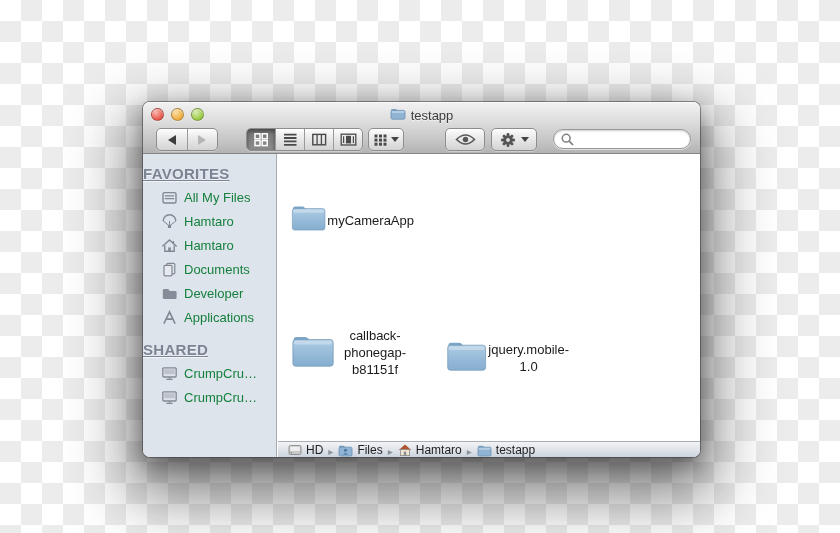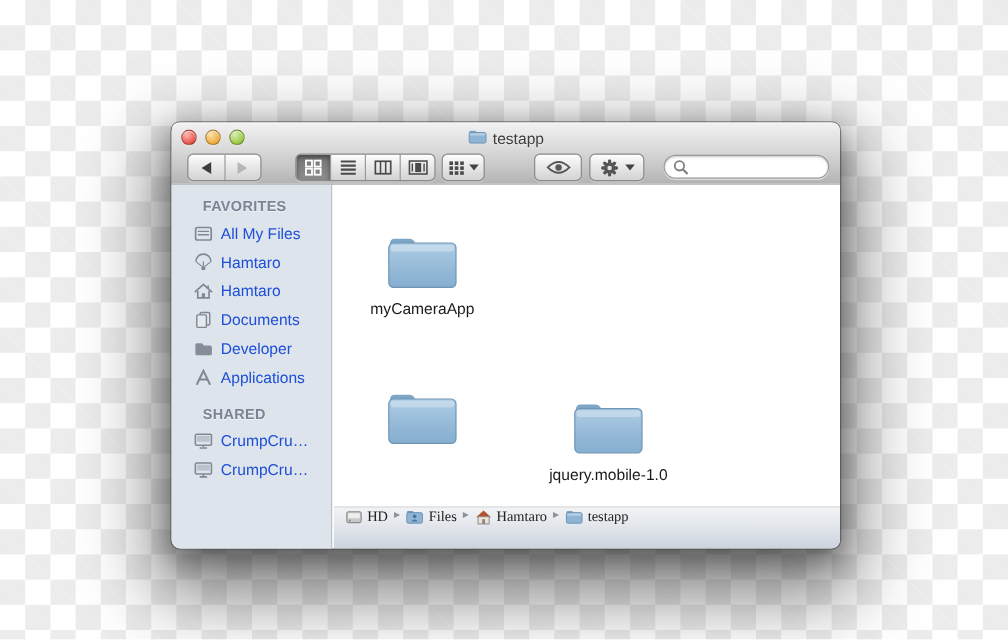--- a/index.html
+++ b/index.html
@@ -77,39 +77,39 @@
   }
   .search input{ border:none; outline:none; background:transparent; flex:1; min-width:0;
                  font-size:12px; font-family:inherit; color:#333; margin-left:4px; }
 
   
   .sidebar{
     position:absolute; left:0; top:52px; bottom:0; width:134px;
     background:#dee4ec; border-right:1px solid #a6abb2;
     border-radius:0 0 0 7px; padding-top:11px; overflow:hidden;
   }
-  .side-header{ font-size:12px; font-weight:bold; color:#7b8493;
-    letter-spacing:.3px; padding-left:26px; margin-bottom:3px;
-    text-shadow:0 1px 0 rgba(255,255,255,.6); }
+  .side-header{ font-size:15px; font-weight:bold; color:#7b8493;
+    letter-spacing:.3px; padding-left:0; margin-bottom:3px;
+    text-shadow:0 1px 0 rgba(255,255,255,.6);text-decoration:underline; }
   .side-item{ height:24px; display:flex; align-items:center; padding-left:17px; cursor:default; }
   .side-item .ic{ width:18px; height:17px; display:flex; align-items:center; justify-content:center; }
-  .side-item .lbl{ margin-left:6px; font-size:13px; color:#1d4ed8; white-space:nowrap; }
+  .side-item .lbl{ margin-left:6px; font-size:13px; color:#15803d; white-space:nowrap; }
   .side-gap{ height:12px; }
 
   
   .main{ position:absolute; left:135px; top:52px; width:422px; height:280px; background:#fff; overflow:hidden; }
-  .fitem{ position:absolute; width:124px; display:flex; flex-direction:column; align-items:center; }
+  .fitem{ position:absolute; width:124px; display:flex; flex-direction:row; align-items:center; }
   .fitem .flabel{ margin-top:6px; font-size:13px; line-height:17px; color:#1b1b1b; text-align:center; }
 
   
   .pathbar{
-    position:absolute; left:135px; right:0; bottom:0; height:35px;
+    position:absolute; left:135px; right:0; bottom:0; height:16px;
     background:linear-gradient(#f2f3f5,#dde2e9 60%,#ccd3dd);
     border-top:1px solid #a9aeb6; border-radius:0 0 7px 0;
-    display:flex; align-items:flex-start; padding-left:10px;font-family:Liberation Serif, serif;
+    display:flex; align-items:flex-end; padding-left:10px;
   }
   .crumb{ display:flex; align-items:center; gap:4px; cursor:default; }
   .crumb .plbl{ font-size:12px; color:#222; }
   .psep{ font-size:10px; color:#8d9199; margin:0 5px; }
 </style>
 </head>
 <body>
 
 <svg width="0" height="0" style="position:absolute">
   <defs>
@@ -342,20 +342,24 @@
         </svg>
         <div class="flabel">myCameraApp</div>
       </div>
 
       <div class="fitem" style="left:12px; top:167px;">
         <svg width="64" height="52" viewBox="0 0 64 52">
           <path d="M5 12 q0-4 4-4 h12 q3 0 4.5 2.5 l2.5 3.8 H5 Z" fill="#7da6c6"></path>
           <rect x="4" y="11.5" width="56" height="37" rx="4" fill="url(#fgrad)" stroke="#6f95b5" stroke-width="1"></rect>
           <rect x="5.5" y="13" width="53" height="5.5" rx="2.6" fill="rgba(255,255,255,.3)"></rect>
         </svg>
+        <div class="flabel">
+          <div>callback-</div>
+          <div>phonegap-b81151f</div>
+        </div>
       </div>
 
       <div class="fitem" style="left:167px; top:175px;">
         <svg width="64" height="52" viewBox="0 0 64 52">
           <path d="M5 12 q0-4 4-4 h12 q3 0 4.5 2.5 l2.5 3.8 H5 Z" fill="#7da6c6"></path>
           <rect x="4" y="11.5" width="56" height="37" rx="4" fill="url(#fgrad)" stroke="#6f95b5" stroke-width="1"></rect>
           <rect x="5.5" y="13" width="53" height="5.5" rx="2.6" fill="rgba(255,255,255,.3)"></rect>
         </svg>
         <div class="flabel">jquery.mobile-1.0</div>
       </div>

